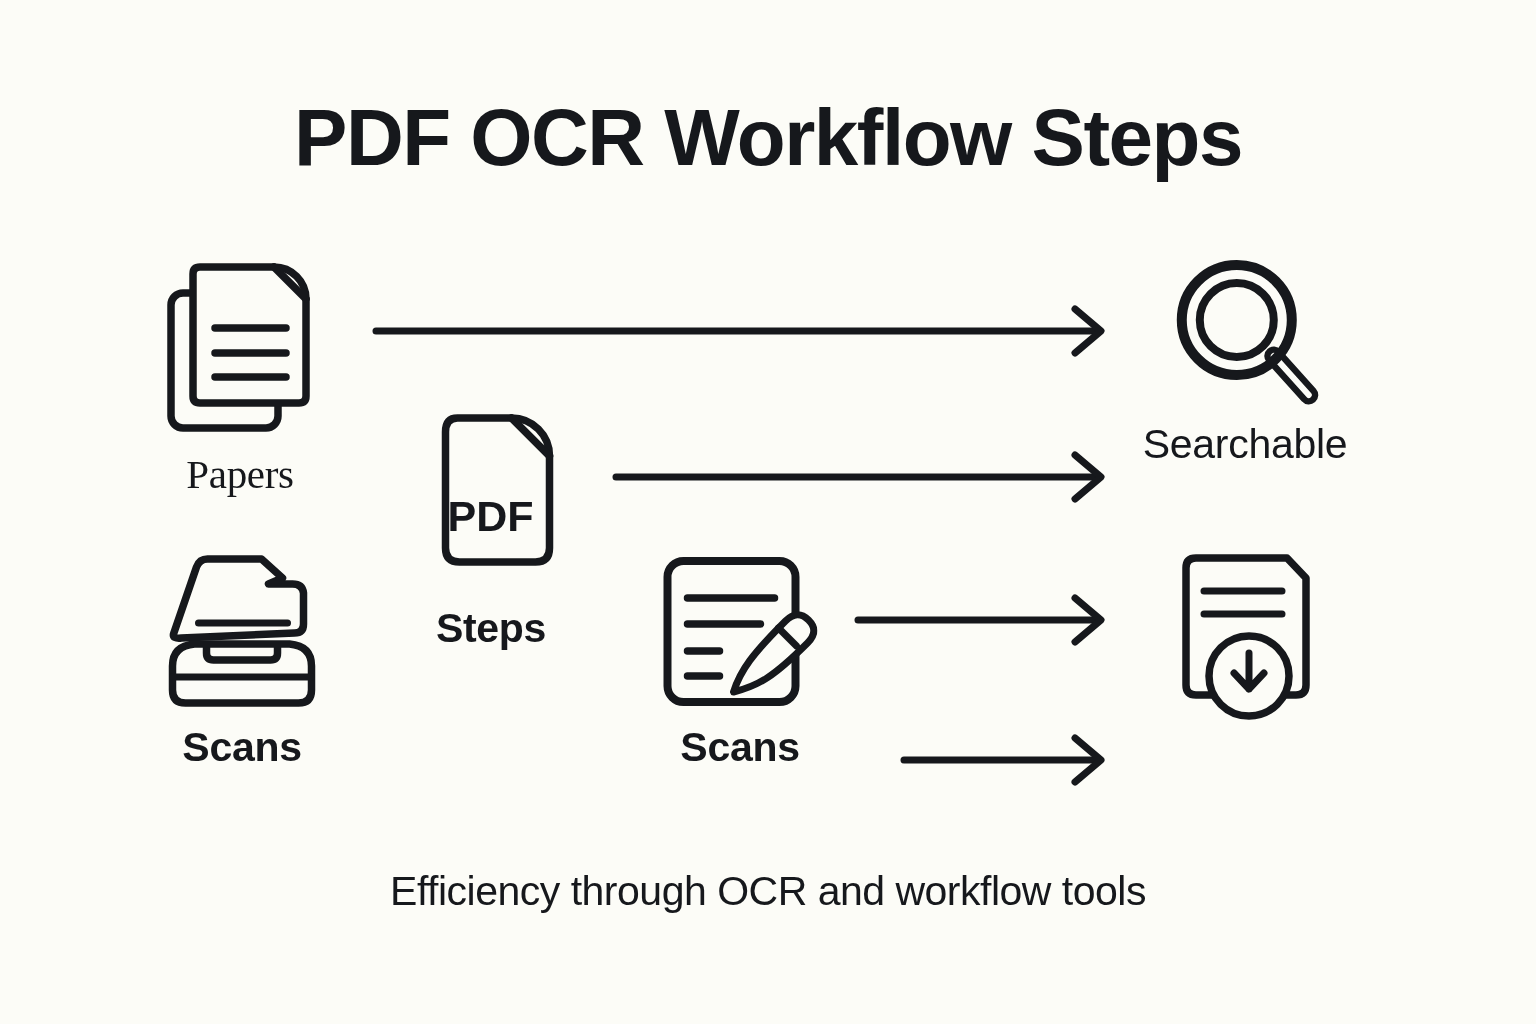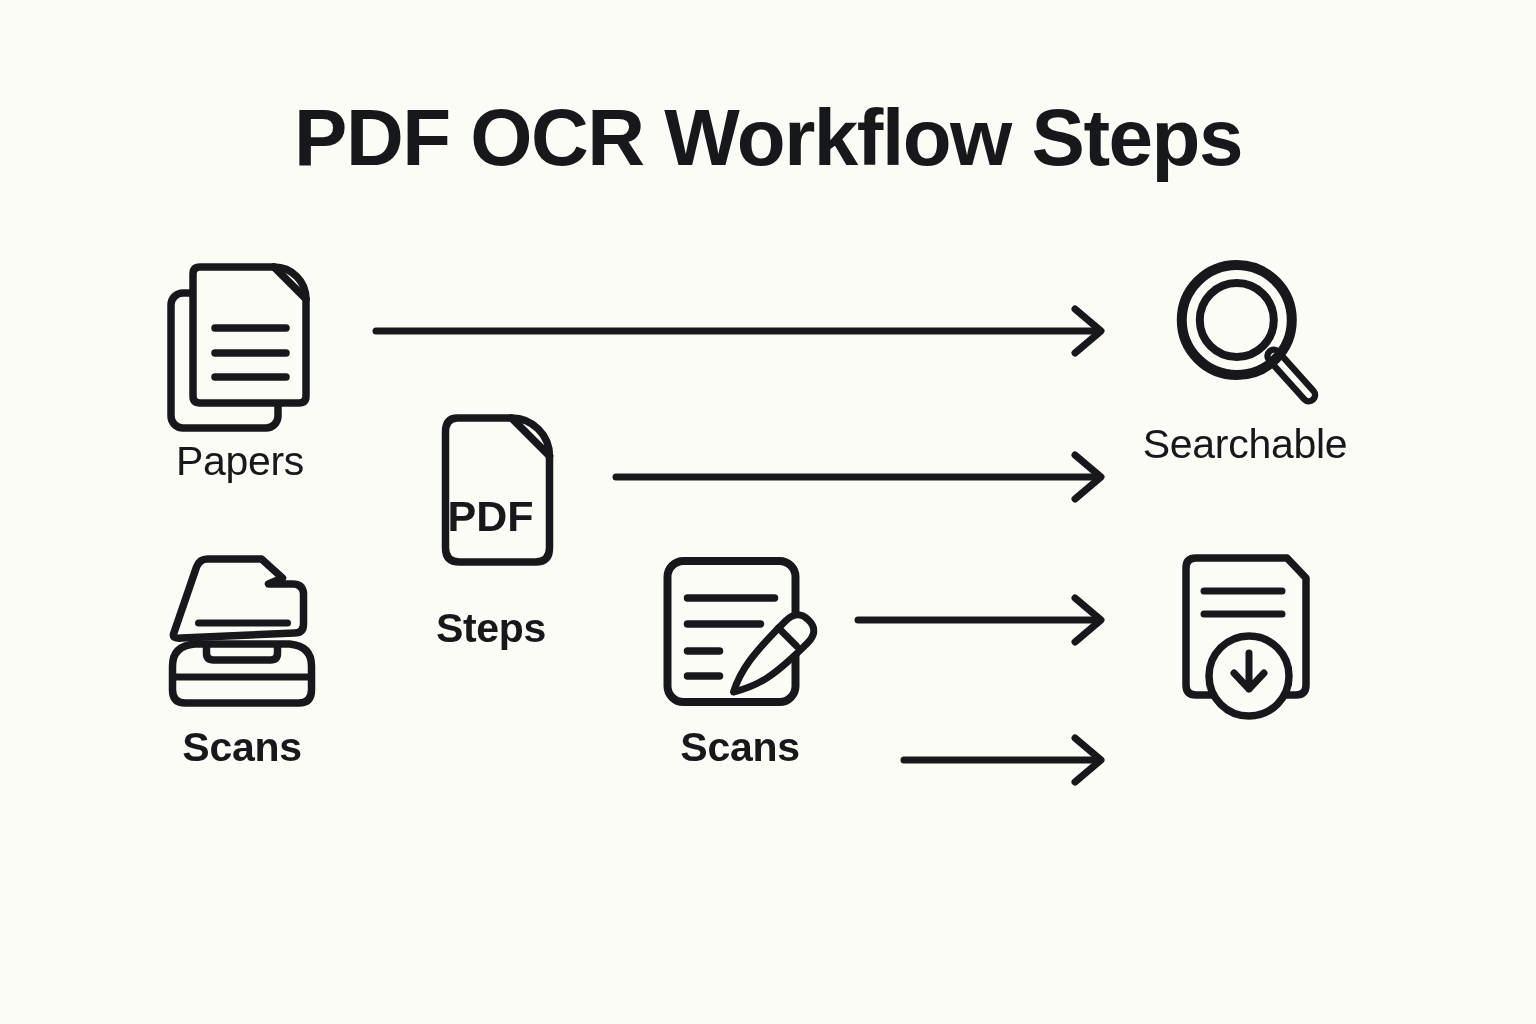--- a/index.html
+++ b/index.html
@@ -42,21 +42,21 @@
     stroke-linecap:round;stroke-linejoin:round;
   }
   .bg-fill{fill:var(--bg);}
   .arrows{position:absolute;left:0;top:0;}
   .arrows line,.arrows polyline{
     fill:none;stroke:var(--ink);stroke-width:7;
     stroke-linecap:round;stroke-linejoin:round;
   }
   
   .n-papers     {left:240px;  top:260px;}
-  .n-papers     .label{margin-top:6px;}
+  .n-papers     .label{margin-top:18px;font-family:Liberation Serif, serif;}
   .n-pdfs       {left:491px;  top:414px;gap:20px;}
   .n-pdfs       .label{margin-top:18px;}
   .n-scanner    {left:242px;  top:553px;}
   .n-scanner    .label{margin-top:16px;}
   .n-docpen     {left:740px;  top:556px;}
   .n-docpen     .label{margin-top:16px;}
   .n-searchable {left:1245px; top:255px;}
   .n-searchable .label{margin-top:14px;}
   .n-archive    {left:1246px; top:553px;}
   .n-archive    .label{margin-top:8px;}
@@ -139,14 +139,15 @@
 
   <div class="node n-archive">
     <svg width="128" height="170" viewBox="0 0 128 170">
       <path class="icon-stroke" stroke-width="7.5" d="M 14,5 H 105 L 124,25 V 132 Q 124,142 114,142 H 14 Q 4,142 4,132 V 15 Q 4,5 14,5 Z"></path>
       <path class="icon-stroke" stroke-width="7" d="M 22,38 H 100 M 22,61 H 100"></path>
       <circle class="icon-stroke bg-fill" stroke-width="7.5" cx="67" cy="123" r="40"></circle>
       <path class="icon-stroke" stroke-width="7" d="M 67,100 V 136 M 52,120 L 67,136 L 82,120"></path>
     </svg>
   </div>
 
+  <div class="subtitle">Efficiency through OCR and workflow tools</div>
 
 </div>
 
 </body></html>

